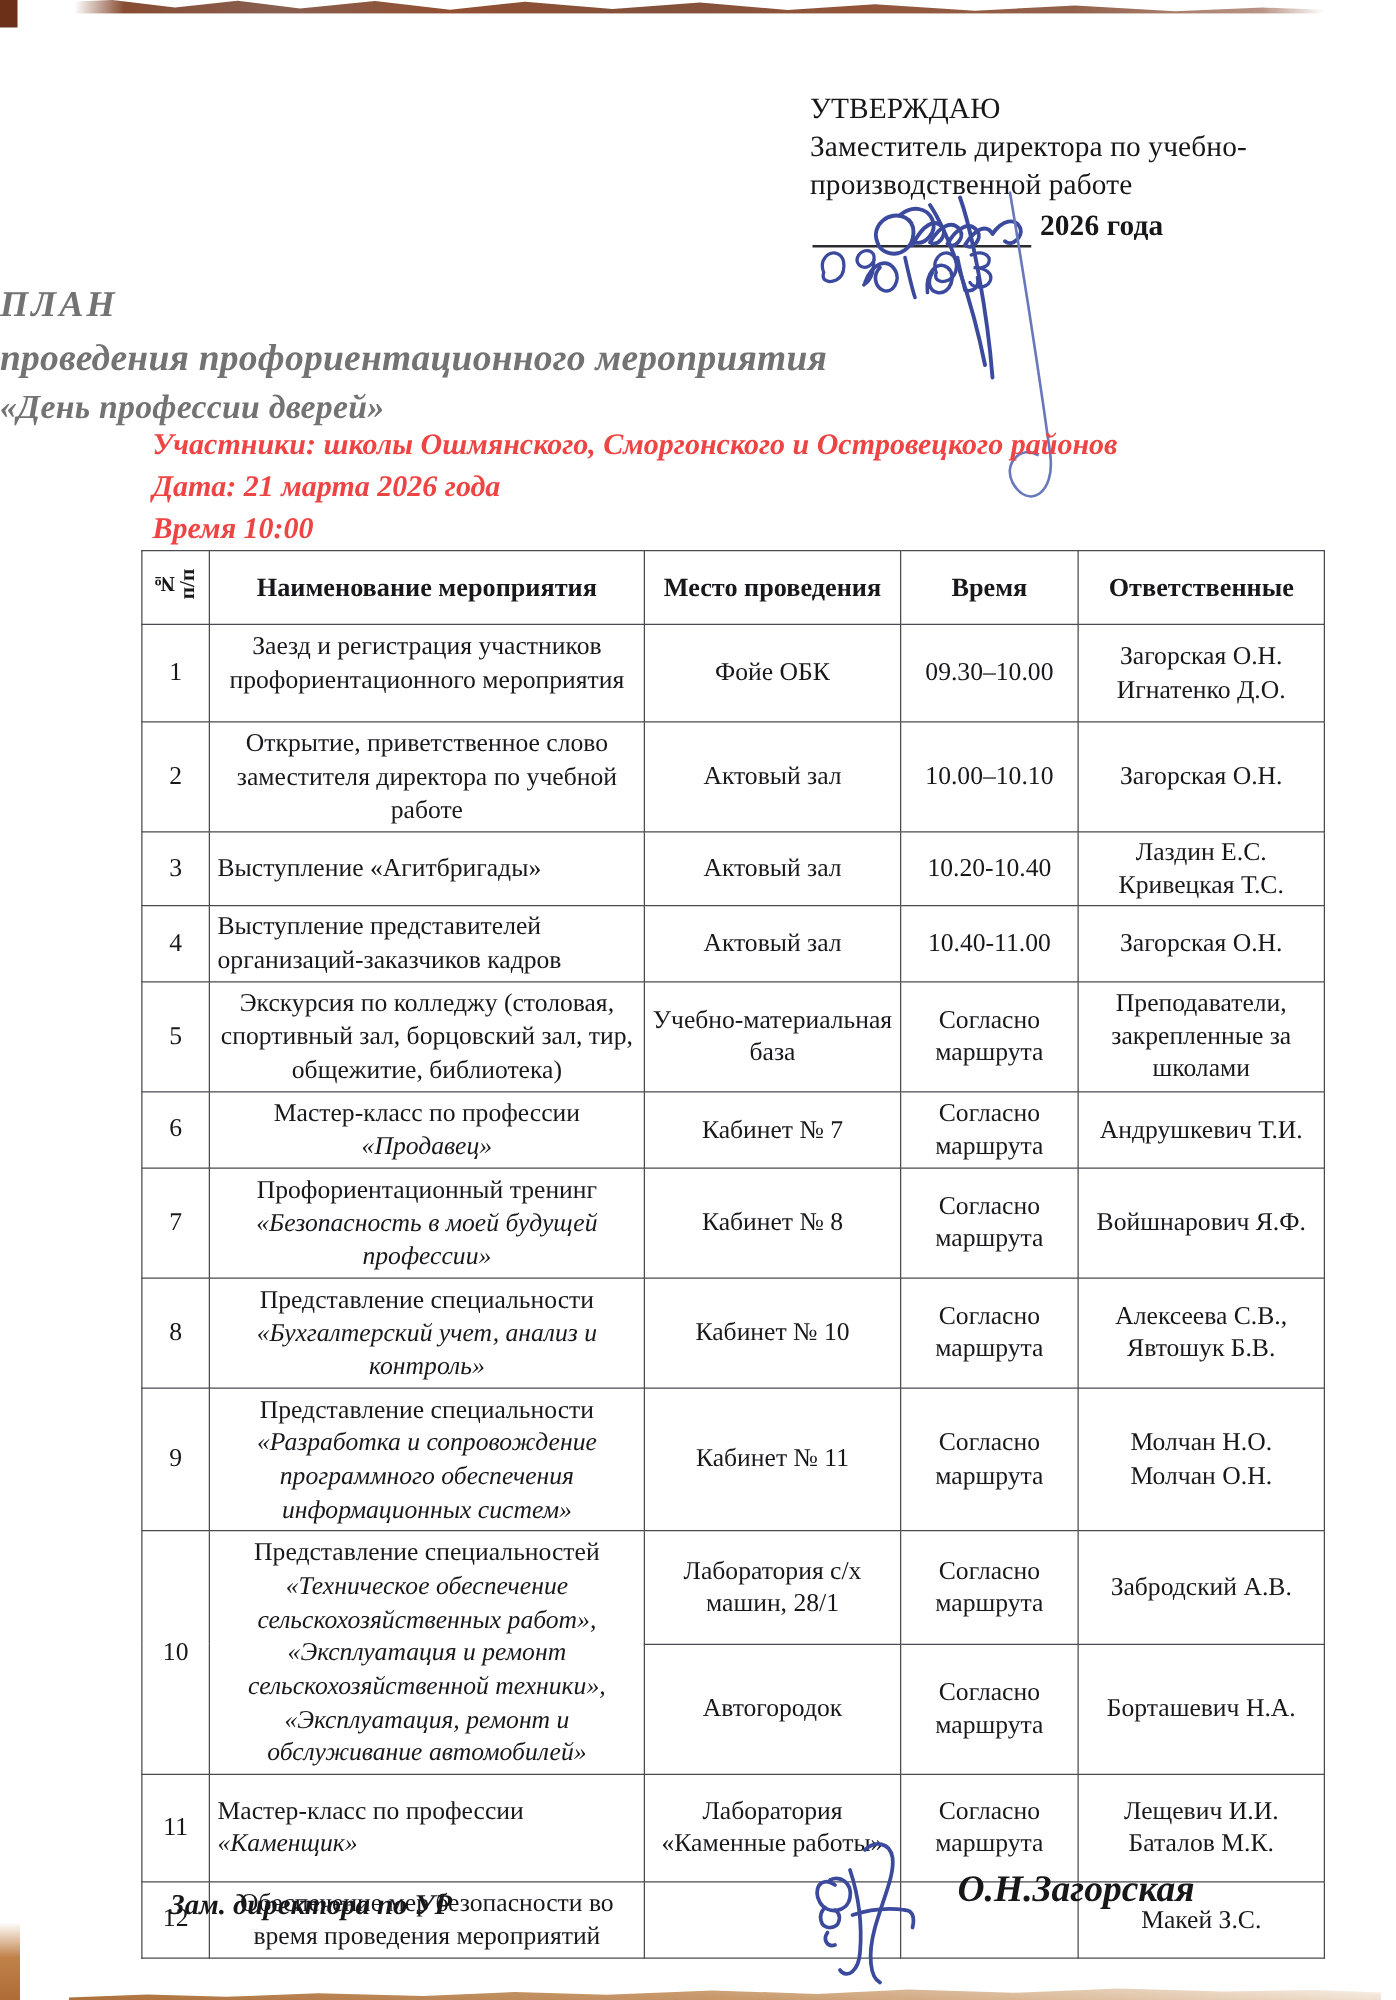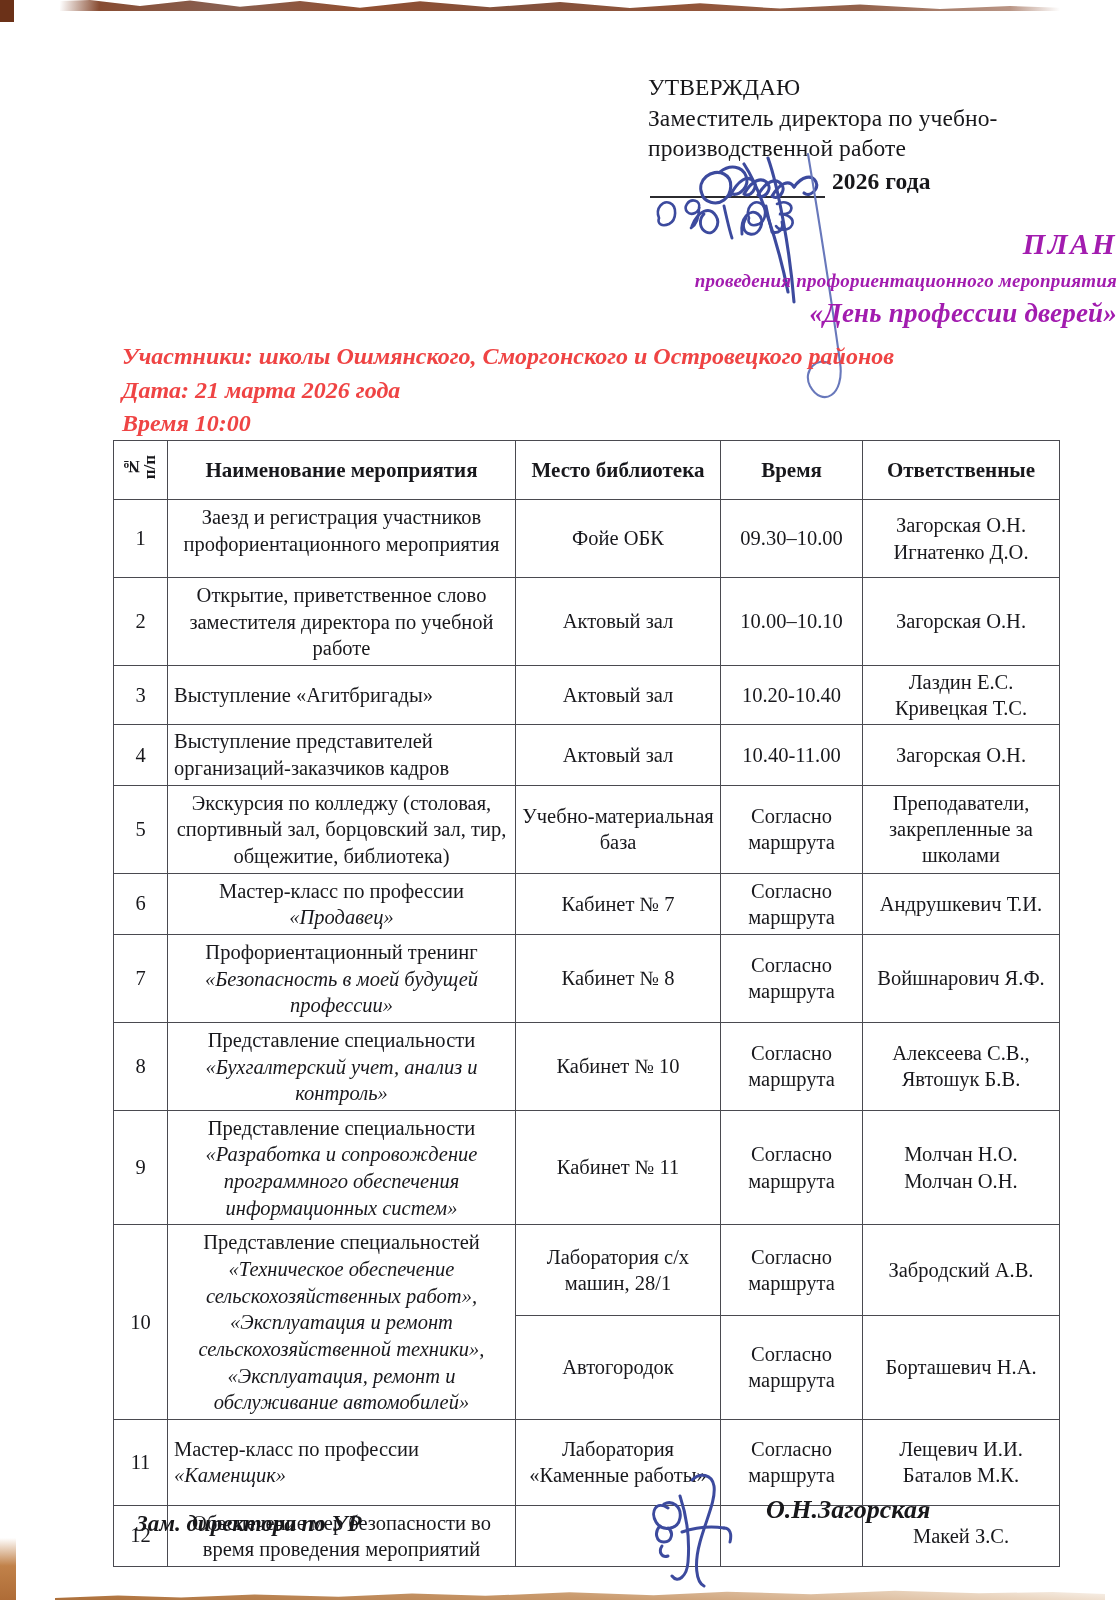--- a/index.html
+++ b/index.html
@@ -112,32 +112,32 @@
 
   
   .ink { position: absolute; pointer-events: none; }
   .ink svg { display: block; overflow: visible; }
 
   
   .title-block {
     position: absolute;
     left: 0; top: 228px;
     width: 1117px;
-    text-align: right;
+    text-align: left;
     font-family: "Liberation Serif", "DejaVu Serif", serif;
     font-style: italic;
     font-weight: 700;
-    color: #a21caf;
+    color: #737373;
   }
   .t-plan {
     font-size: 29px;
     letter-spacing: 2.5px;
   }
   .t-sub1 {
-    font-size: 19px;
+    font-size: 30px;
     margin-top: 9px;
     letter-spacing: 0.2px;
   }
   .t-sub2 {
     font-size: 27px;
     margin-top: 6px;
     letter-spacing: 0.2px;
   }
 
   .meta-block {
@@ -294,21 +294,21 @@
           <col class="c-time">
           <col class="c-resp">
       </colgroup>
       <thead>
         <tr>
           <th class="num-head">
             <span class="num-head-inner">№
 п/п</span>
           </th>
           <th>Наименование мероприятия</th>
-          <th>Место библиотека</th>
+          <th>Место проведения</th>
           <th>Время</th>
           <th>Ответственные</th>
         </tr>
       </thead>
       <tbody>
 
         <tr style="height:78px">
           <td class="num">1</td>
           <td class="name top">
             <span class="nm-line">Заезд и регистрация участников профориентационного мероприятия</span>
@@ -442,21 +442,21 @@
           <td class="place"></td>
           <td class="time"></td>
           <td class="resp">Макей З.С.</td>
         </tr>
 
       </tbody>
     </table>
   </div>
 
   <div style="position:absolute; left:136px; top:1495px; font-style:italic; font-weight:600; font-size:23px;margin-top:16px;">Зам. директора по УР</div>
-  <div style="position:absolute; left:766px; top:1495px; font-style:italic; font-weight:600; font-size:26px;">О.Н.Загорская</div>
+  <div style="position:absolute; left:766px; top:1495px; font-style:italic; font-weight:600; font-size:30px;">О.Н.Загорская</div>
 
   <div class="ink" style="left:632px; top:1466px;">
     <svg width="140" height="130" viewBox="0 0 140 130">
       <g fill="none" stroke="#3c4a9e" stroke-width="3.0" stroke-linecap="round" stroke-linejoin="round">
         <path d="M36,42 C24,34 18,46 24,56 C30,66 46,64 48,52 C50,40 40,34 32,38"></path>
         <path d="M28,60 C22,66 24,76 32,76 C40,76 42,66 36,62"></path>
         <path d="M30,80 C26,86 30,92 36,90"></path>
         <path d="M48,30 C54,48 58,72 56,96 C55,110 46,118 40,110"></path>
         <path d="M60,14 C68,6 80,8 82,20 C84,34 74,54 68,76 C62,98 64,116 72,120"></path>
         <path d="M50,66 C62,62 78,60 92,62"></path>

